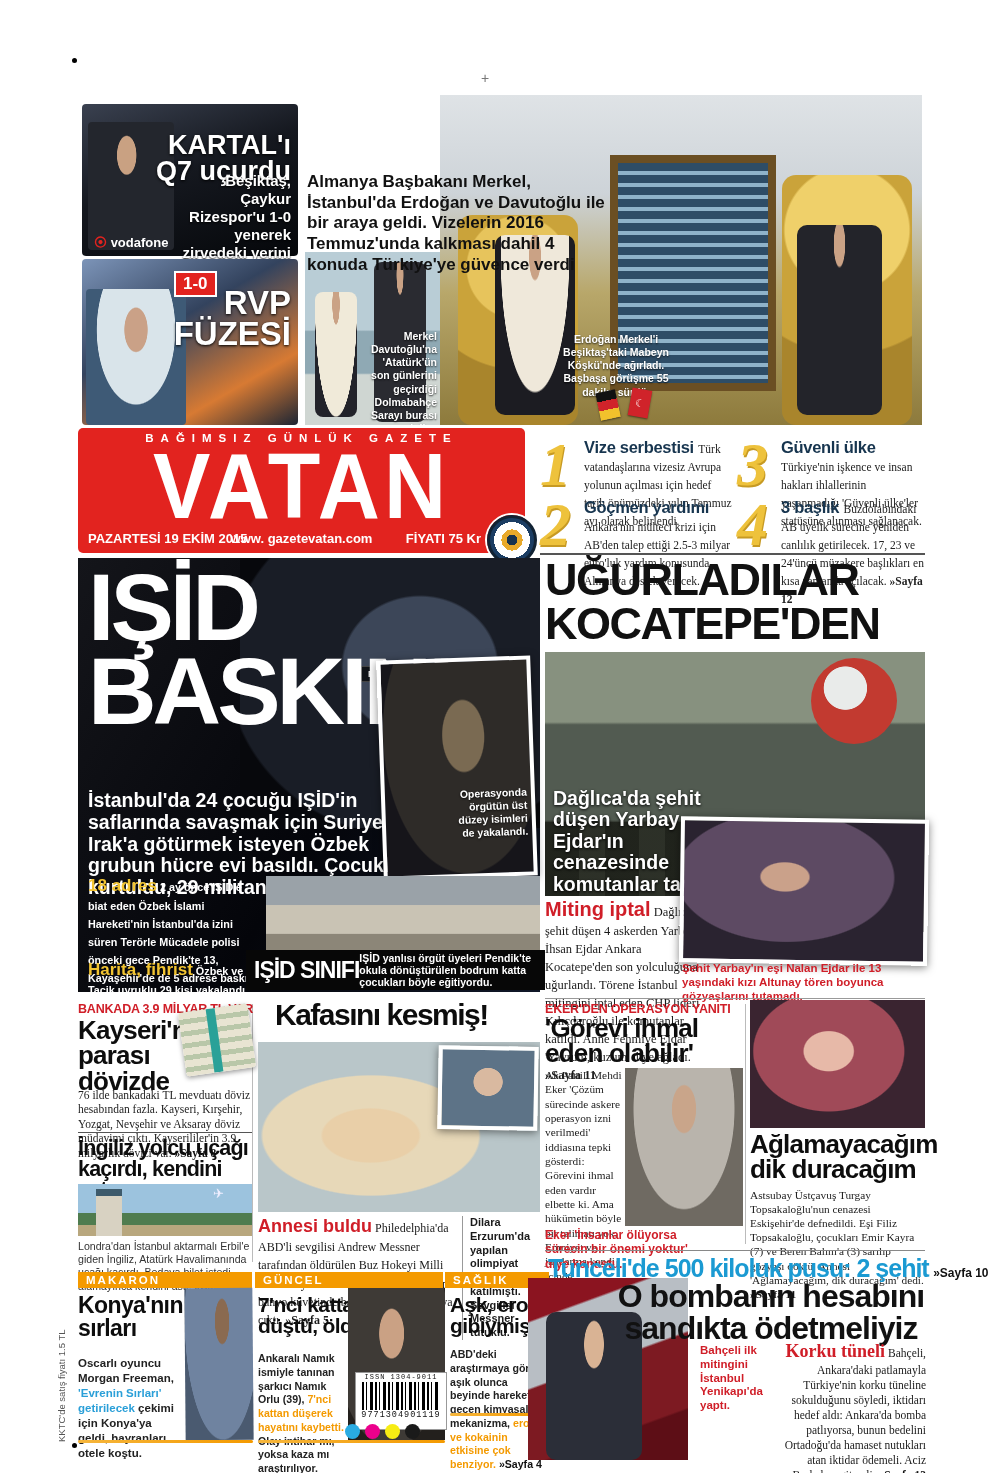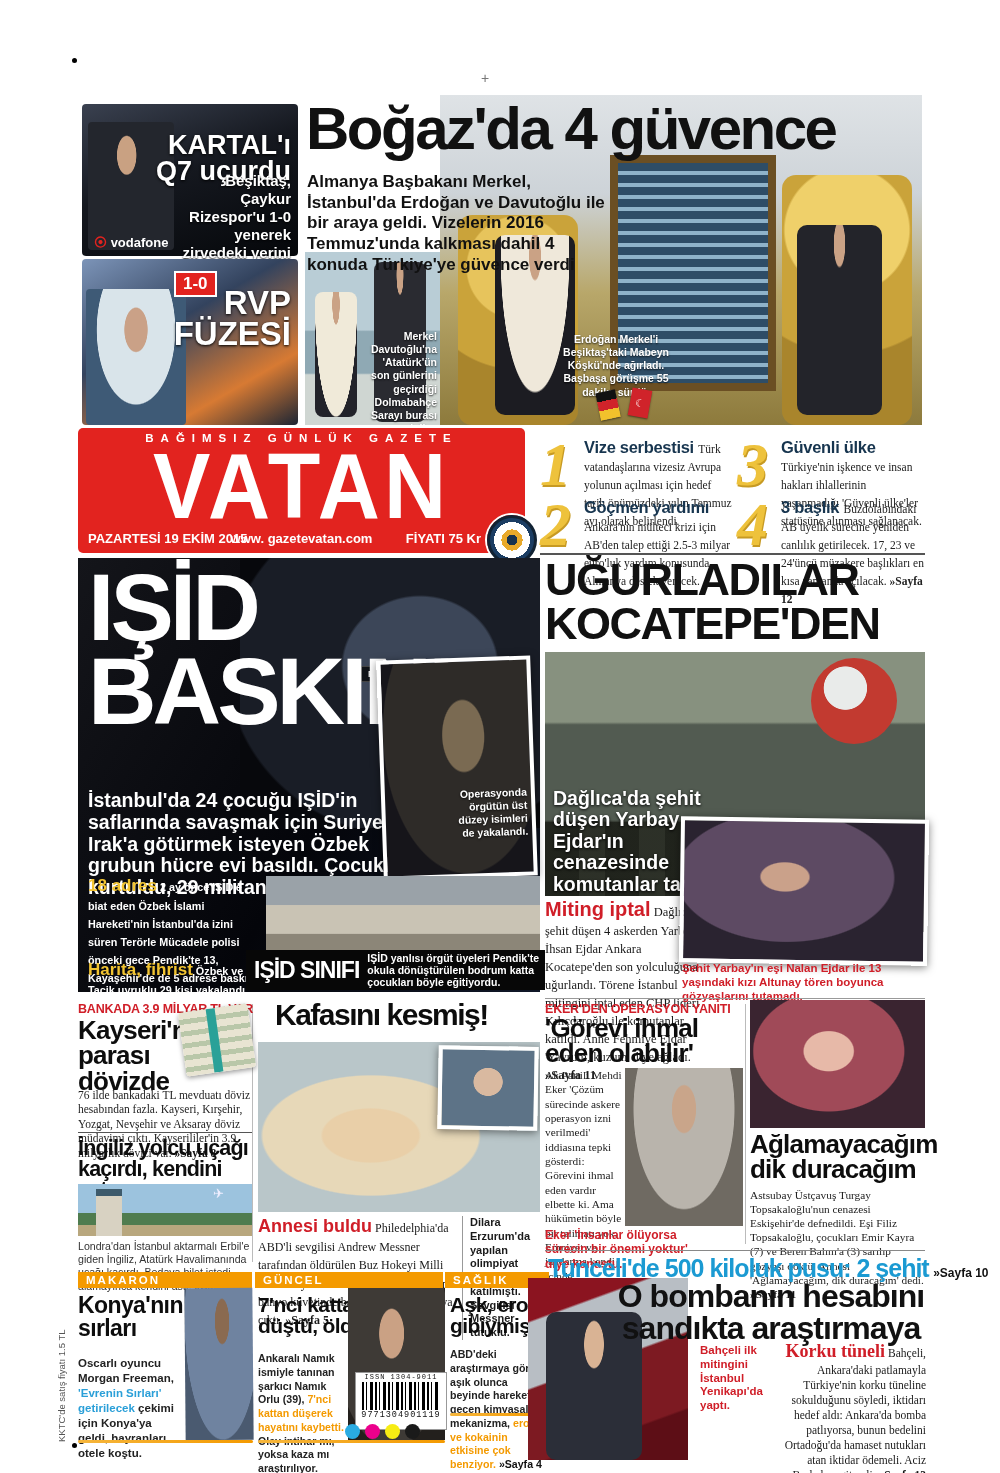--- a/index.html
+++ b/index.html
@@ -31,21 +31,21 @@
   .gnum{font-family:"Liberation Serif",serif;font-style:italic;font-weight:900;font-size:62px;line-height:.85;
         color:#eec23c;text-shadow:1px 2px 0 #c79a23;width:44px;flex:0 0 44px;}
   .gtitle{font-weight:900;font-size:16.5px;color:#17354f;letter-spacing:-.3px;}
   .gbody{font-family:"Liberation Serif",serif;font-size:11.5px;line-height:1.25;color:#222;}
   
   #isid{background:linear-gradient(120deg,#14151a 0%,#04050a 55%,#101728 100%);color:#fff;}
   .isid-h{font-weight:900;font-size:95px;line-height:.88;letter-spacing:-4px;color:#fff;}
   #isid-sub{font-weight:bold;font-size:19.5px;line-height:1.12;}
   .ylead{color:#f2c431;font-weight:900;font-size:17px;}
   .wbody{font-size:10.8px;font-weight:bold;line-height:1.22;color:#fff;}
-  #isid-bar{background:#070707;color:#fff;display:flex;align-items:center;gap:8px;padding:2px 8px;}
+  #isid-bar{background:#070707;color:#fff;display:flex;align-items:center;gap:0;padding:2px 8px;}
   #isid-bar-label{font-weight:900;font-size:23px;letter-spacing:-1px;white-space:nowrap;}
   #isid-bar-cap{font-weight:bold;font-size:10.5px;line-height:1.15;}
   .tiltphoto{border:4px solid #fff;box-shadow:0 2px 8px rgba(0,0,0,.5);}
   
   #koca-h{font-weight:900;font-size:45px;line-height:.98;letter-spacing:-1.5px;}
   #koca-overlay{color:#fff;font-weight:bold;font-size:19.5px;line-height:1.1;text-shadow:0 1px 3px #000;}
   .lead-red{color:#d01e28;font-weight:900;font-size:20px;}
   .story-serif{font-family:"Liberation Serif",serif;font-size:12.5px;line-height:1.28;color:#1a1a1a;}
   .capred{color:#d01e28;font-weight:bold;font-size:11.5px;line-height:1.2;}
   
@@ -117,21 +117,20 @@
     <div class="abs flag" style="left:158px;bottom:6px;transform:rotate(-12deg);background:linear-gradient(180deg,#111 0 33%,#d0232a 33% 66%,#f2c12c 66% 100%);"></div>
     <div class="abs flag" style="left:190px;bottom:8px;transform:rotate(10deg);background:#d0232a;color:#fff;font-size:11px;text-align:center;line-height:28px;">☾</div>
   </div>
 
   <div class="abs photo" style="left:305px;top:252px;width:135px;height:173px;background:linear-gradient(180deg,#b9cdd6 0 45%,#8fa9b4 46% 70%,#cfd6d2 71% 100%);">
     <div class="abs" style="left:10px;top:40px;width:42px;height:125px;background:radial-gradient(ellipse at 50% 10%,#caa285 0 12%,#f0ead9 13% 70%,#22232a 71% 100%);border-radius:8px;"></div>
     <div class="abs" style="right:14px;top:10px;width:52px;height:160px;background:radial-gradient(ellipse at 50% 8%,#caa285 0 9%,#2a2b31 10% 100%);border-radius:8px;"></div>
     <div class="abs photocap" style="right:3px;top:78px;width:72px;text-align:right;">Merkel Davutoğlu'na 'Atatürk'ün son günlerini geçirdiği Dolmabahçe Sarayı burası mı' diye sordu.</div>
   </div>
 
-  <div class="abs" id="lead-headline" style="left:306px;top:100px;">Boğaz'da 4 güvence</div>
   <div class="abs" id="lead-sub" style="left:307px;top:172px;">Almanya Başbakanı Merkel, İstanbul'da Erdoğan ve Davutoğlu ile bir araya geldi. Vizelerin 2016 Temmuz'unda kalkması dahil 4 konuda Türkiye'ye güvence verdi</div>
 
   <div class="abs" id="masthead" style="left:78px;top:428px;width:447px;height:125px;">
     <div id="tagline" class="abs" style="left:0;right:0;top:4px;">BAĞIMSIZ GÜNLÜK GAZETE</div>
     <div id="logo" class="abs" style="left:0;right:0;top:18px;">VATAN</div>
     <div class="abs mast-row" style="left:10px;bottom:7px;">PAZARTESİ 19 EKİM 2015</div>
     <div class="abs mast-row" style="left:0;right:0;bottom:7px;text-align:center;">www. gazetevatan.com</div>
     <div class="abs mast-row" style="right:44px;bottom:7px;">FİYATI 75 Kr</div>
     <div class="abs" id="evil-eye" style="right:-12px;bottom:-12px;"></div>
   </div>
@@ -293,21 +292,21 @@
   <div class="abs bot-body" style="left:450px;top:1348px;width:92px;">
     <span>ABD'deki araştırmaya göre aşık olunca beyinde harekete geçen kimyasal mekanizma, </span><span class="hi-orange">eroin ve kokainin etkisine çok benziyor. </span><span class="src">»Sayfa 4</span>
   </div>
   <div class="abs swoosh" style="left:450px;top:1413px;width:92px;"></div>
 
   <div class="abs photo" style="left:528px;top:1278px;width:160px;height:182px;background:linear-gradient(160deg,#8b1420 0 18%,#b8bec4 19% 46%,#7d1a22 47% 78%,#5d0e16 79% 100%);">
     <div class="abs" style="left:18px;top:34px;width:96px;height:148px;background:radial-gradient(ellipse at 50% 22%,#d9b394 0 14%,#2b2e38 15% 100%);border-radius:10px;"></div>
   </div>
   <div class="abs" id="bomba-h" style="left:615px;top:1280px;width:312px;">
     <div>O bombanın hesabını</div>
-    <div>sandıkta araştırmaya</div>
+    <div>sandıkta ödetmeliyiz</div>
   </div>
   <div class="abs capred" style="left:700px;top:1344px;width:72px;font-size:11.5px;">Bahçeli ilk mitingini İstanbul Yenikapı'da yaptı.</div>
   <div class="abs serif" style="left:778px;top:1340px;width:148px;font-size:11.5px;line-height:1.3;color:#1a1a1a;text-align:right;">
     <span class="lead-red" style="font-size:18px;">Korku tüneli</span><span> Bahçeli, Ankara'daki patlamayla Türkiye'nin korku tüneline sokulduğunu söyledi, iktidarı hedef aldı: Ankara'da bomba patlıyorsa, bunun bedelini Ortadoğu'da hamaset nutukları atan iktidar ödemeli. Aciz Başbakan gitmeli. </span><span class="src">»Sayfa 13</span>
   </div>
 
   <div class="abs" style="left:345px;top:1424px;">
     <span class="dot" style="background:#29abe2;"></span><span class="dot" style="background:#ec008c;"></span><span class="dot" style="background:#f7ec13;"></span><span class="dot" style="background:#1a1a1a;"></span>
   </div>
 

